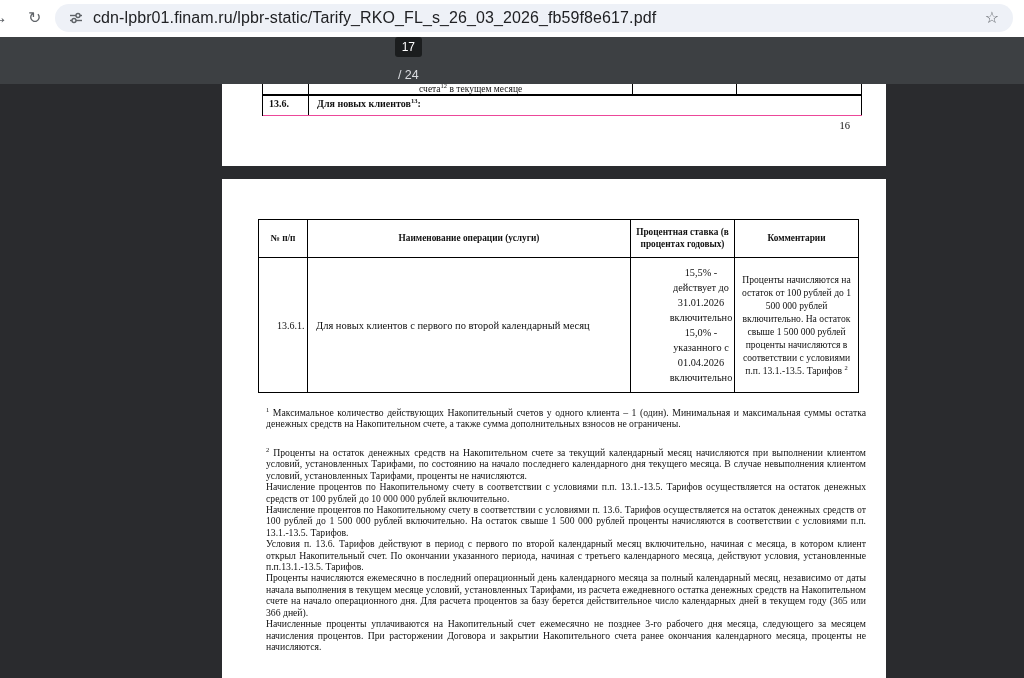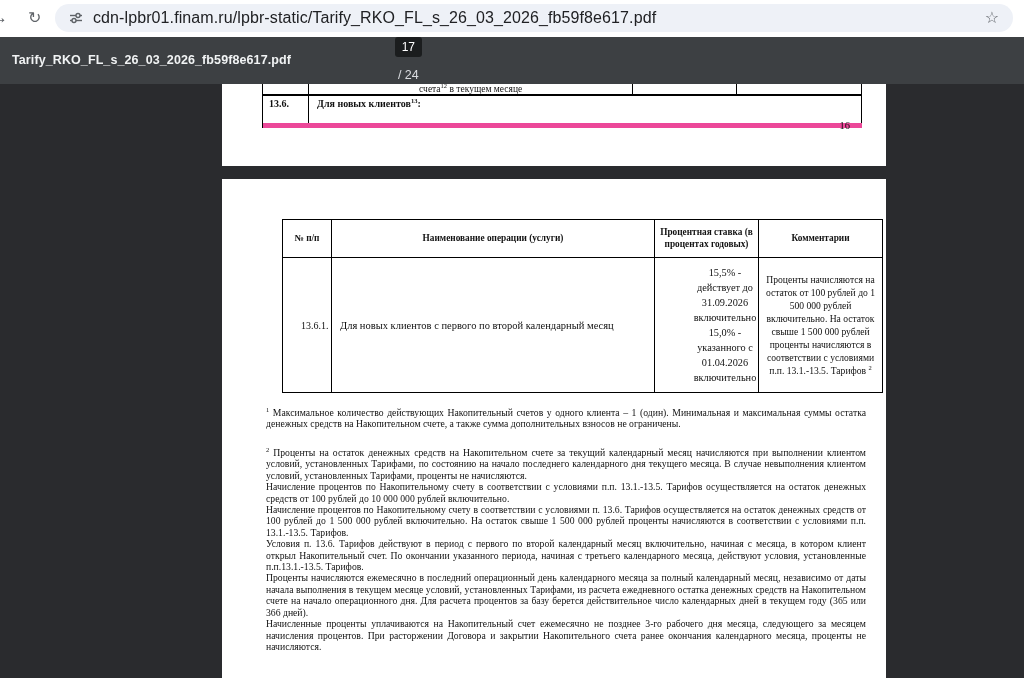--- a/index.html
+++ b/index.html
@@ -44,27 +44,27 @@
 
   
   .p16t { position:absolute; left:40px; top:0; width:600px; border-left:1px solid #000; }
   .p16row { display:flex; }
   .p16row .c { border-right:1px solid #000; overflow:hidden; }
   .rowA { height:12px; border-bottom:2px solid #000; }
   .rowA .c1 { width:46px; }
   .rowA .c2 { width:325px; text-align:center; font-size:9.5px; line-height:13px; margin-top:-1px; }
   .rowA .c3 { width:104px; }
   .rowA .c4 { width:125px; }
-  .rowB { height:32px; border-bottom:5px solid #ec4899; font-weight:bold; font-size:10px; }
+  .rowB { height:20px; border-bottom:1px solid #ec4899; font-weight:bold; font-size:10px; }
   .rowB .c1 { width:46px; padding-left:6px; line-height:15px; }
   .rowB .c2 { flex:1; padding-left:8px; line-height:15px; }
   .pagenum16 { position:absolute; right:36px; top:36px; font-size:10.5px;margin-left:7px; }
 
   
-  .p17t { position:absolute; left:60px; top:40px; width:600px; border-collapse:collapse; table-layout:fixed;border-radius:12px; }
+  .p17t { position:absolute; left:36px; top:40px; width:600px; border-collapse:collapse; table-layout:fixed;border-radius:12px; }
   .p17t td { border:1px solid #000; vertical-align:middle; }
   .p17t .hd { height:38px; text-align:center; font-weight:bold; font-size:9.3px; line-height:11.5px; padding:2px 4px; }
   .p17t .bd { height:135px; }
   .cell-num { font-size:10px; padding-left:18px; }
   .cell-name { font-size:10.5px; padding-left:8px; }
   .cell-rate { text-align:center; font-size:10.3px; line-height:15px;padding-left:37px; }
   .cell-comment { text-align:center; font-size:9.6px; line-height:13px; padding:2px 5px; }
 
   sup { font-size:6.5px; vertical-align:super; line-height:0; }
 
@@ -92,21 +92,20 @@
           <circle cx="9" cy="4.5" r="2" fill="#eef1f7" stroke="#5f6368" stroke-width="1.4"></circle>
           <circle cx="5" cy="9.5" r="2" fill="#eef1f7" stroke="#5f6368" stroke-width="1.4"></circle>
         </svg>
       </span>
       <span class="url-text">cdn-lpbr01.finam.ru/lpbr-static/Tarify_RKO_FL_s_26_03_2026_fb59f8e617.pdf</span>
       <span class="star">☆</span>
     </div>
   </div>
 
   <div class="pdfbar">
-    <div class="pdf-title">Tarify_RKO_FL_s_26_03_2026_fb59f8e617.pdf</div>
     <div class="controls">
       <span class="darkbox">17</span>
       <span class="of-label">/ 24</span>
       <span class="vsep"></span>
       <button class="tbtn">−</button>
       <span class="darkbox">100%</span>
       <button class="tbtn">+</button>
       <span class="vsep"></span>
       <button class="tbtn">
         <svg width="16" height="18" viewBox="0 0 16 18">
@@ -167,21 +166,21 @@
           <td class="hd">Наименование операции (услуги)</td>
           <td class="hd">Процентная ставка (в процентах годовых)</td>
           <td class="hd">Комментарии</td>
         </tr>
         <tr class="bd">
           <td class="bd cell-num">13.6.1.</td>
           <td class="bd cell-name">Для новых клиентов с первого по второй календарный месяц</td>
           <td class="bd cell-rate">
             <div>15,5% -</div>
             <div>действует до</div>
-            <div>31.09.2026</div>
+            <div>31.01.2026</div>
             <div>включительно</div>
             <div>15,0% -</div>
             <div>указанного с</div>
             <div>01.04.2026</div>
             <div>включительно</div>
           </td>
           <td class="bd cell-comment"><span>Проценты начисляются на остаток от 100 рублей до 1 500 000 рублей включительно. На остаток свыше 1 500 000 рублей проценты начисляются в соответствии с условиями п.п. 13.1.-13.5. Тарифов </span><sup>2</sup></td>
         </tr>
       </tbody>
         </table>

